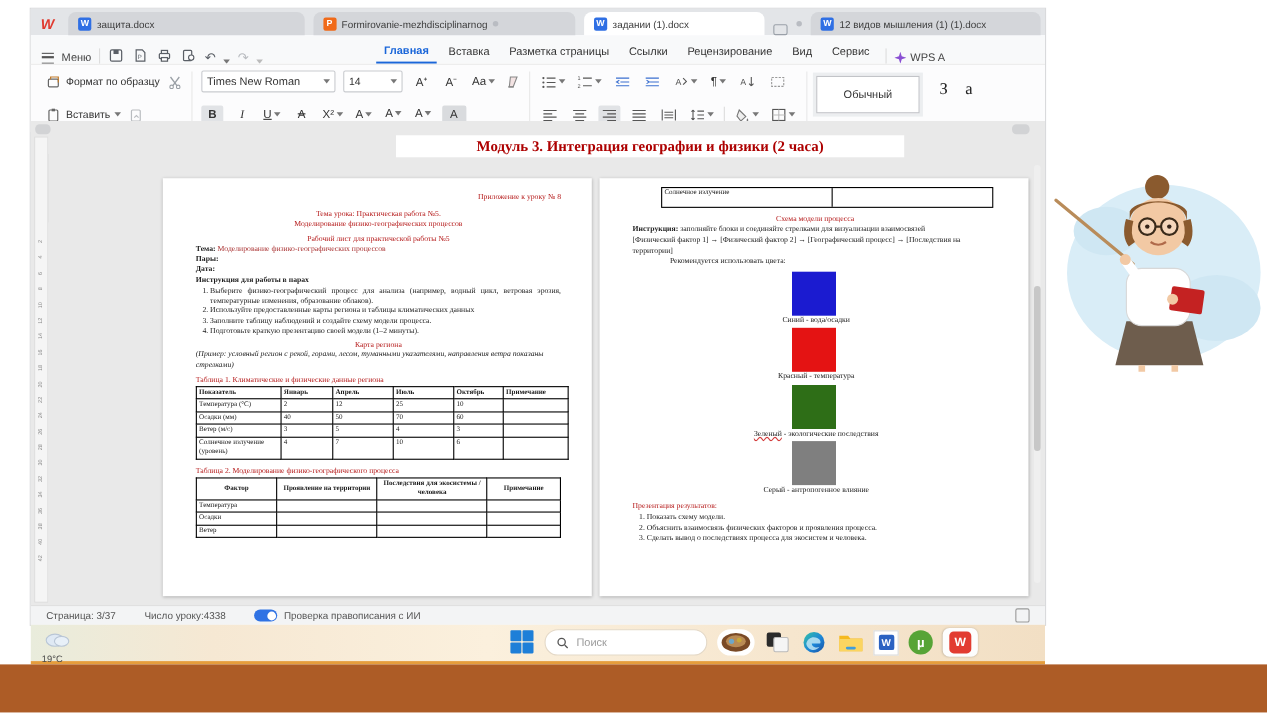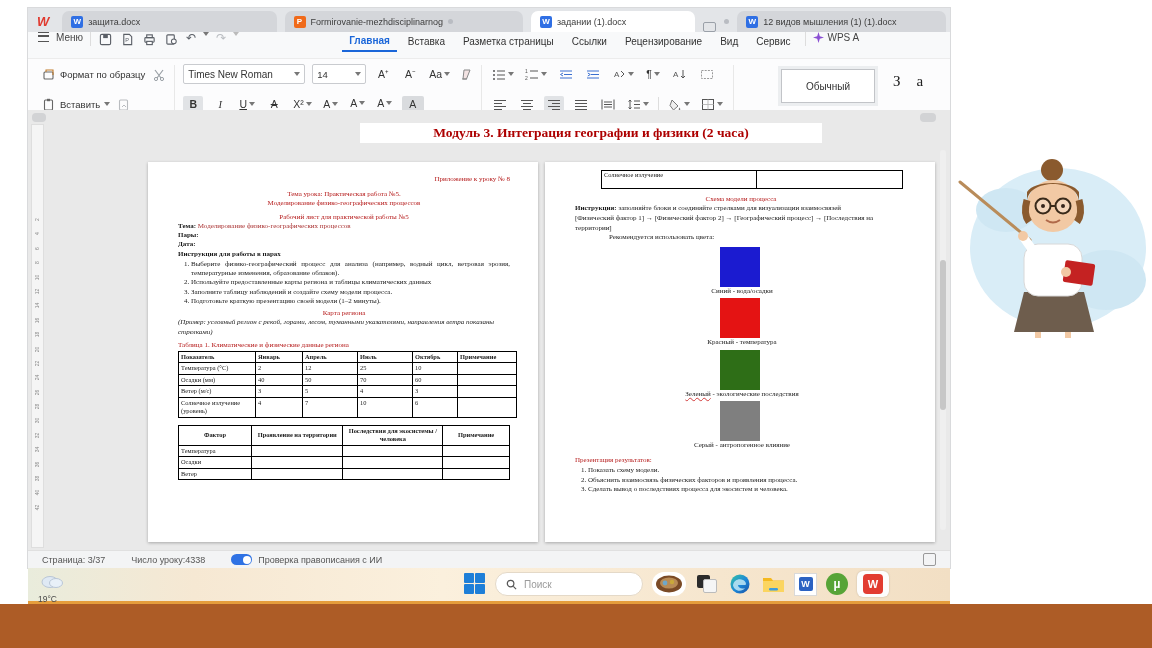--- a/index.html
+++ b/index.html
@@ -18,21 +18,21 @@
        padding:0 9px;font-size:9px;color:#3c3c3c;white-space:nowrap;overflow:hidden;}
   .tab.active{background:#ffffff;}
   .t1{width:212px}.t2{width:238px}.t3{width:158px}.t4{width:206px}
   .ficon{flex:0 0 12px;width:12px;height:12px;border-radius:2px;color:#fff;font-size:8px;font-weight:bold;
          display:flex;align-items:center;justify-content:center;}
   .ficon.word{background:#2f6fe4}.ficon.pdf{background:#f06a19}
   .tabdot{width:5px;height:5px;border-radius:50%;background:#b9bcc2;flex:0 0 5px;}
   .winicon{width:11px;height:8px;border:1px solid #9aa0a8;border-radius:2px;flex:0 0 11px;}
 
   
-  .menubar{height:26px;display:flex;align-items:flex-start;font-size:10px;color:#444;padding:0 10px;gap:7px;background:#f8f9fa;}
+  .menubar{height:26px;display:flex;align-items:flex-end;font-size:10px;color:#444;padding:0 10px;gap:7px;background:#f8f9fa;}
   .hamb{width:11px;height:8px;border-top:1.5px solid #555;border-bottom:1.5px solid #555;position:relative;}
   .hamb:after{content:"";position:absolute;left:0;top:2.2px;width:100%;height:1.5px;background:#555;}
   .sep{width:1px;height:14px;background:#ddd;}
   .mi{width:15px;height:15px;display:flex;align-items:center;justify-content:center;color:#5a5f66;}
   .glyph{font-size:12px;line-height:1;color:#5a5f66;}
   .glyph.dis{color:#b9bcc0;}
   .car{width:0;height:0;border-left:3px solid transparent;border-right:3px solid transparent;border-top:4px solid #777;display:inline-block;}
   .rtabs{display:flex;align-items:center;gap:4px;margin-left:96px;}
   .rtab{padding:3px 7px 4px;color:#333;}
   .rtab.active{color:#1a66d9;font-weight:bold;border-bottom:2px solid #1a66d9;}
@@ -54,21 +54,21 @@
   .sizebox{width:44px;height:18px;border:1px solid #c9cbcf;border-radius:2px;background:#fff;display:flex;
            align-items:center;justify-content:space-between;padding:0 4px;font-size:9.5px;color:#333;}
   .b-b{font-weight:bold;}
   .b-i{font-style:italic;font-family:"Liberation Serif",serif;}
   .b-u{text-decoration:underline;}
   .b-s{text-decoration:line-through;}
   .hl{border-bottom:3px solid #f3d51e;}
   .fc{border-bottom:3px solid #cf2020;}
   .shd{background:#d9dbde;padding:0 3px;}
   .stylebox{width:92px;height:32px;border:1px solid #c2c4c8;background:#fff;display:flex;align-items:center;
-            justify-content:center;font-size:10px;color:#333;margin-top:5px;box-shadow:0 0 0 3px #eceef0;margin-left:39px;}
+            justify-content:center;font-size:10px;color:#333;margin-top:5px;box-shadow:0 0 0 3px #eceef0;}
   .stylegal{display:flex;align-items:center;gap:16px;margin-left:18px;font-family:"Liberation Serif",serif;
             font-size:15px;color:#222;margin-top:9px;}
 
   
   .docarea{position:absolute;left:0;top:102px;width:922px;height:440px;background:#e9e9e9;overflow:hidden;}
   .collapse-chip{position:absolute;left:4px;top:3px;width:14px;height:9px;background:#d2d3d5;border-radius:4px;}
   .chip-tr{position:absolute;right:14px;top:3px;width:16px;height:9px;background:#d2d3d5;border-radius:4px;}
   .ruler{position:absolute;left:3px;top:14px;width:13px;height:424px;background:#f5f5f5;border:1px solid #dedede;
          display:flex;flex-direction:column;align-items:center;padding-top:92px;gap:9.4px;box-sizing:border-box;overflow:hidden;}
   .ruler span{font-size:5px;color:#8a8a8a;transform:rotate(-90deg);line-height:1;}
@@ -511,20 +511,21 @@
             <td>Солнечное излучение (уровень)</td>
             <td>4</td>
             <td>7</td>
             <td>10</td>
             <td>6</td>
             <td></td>
           </tr>
         </tbody>
           </table>
         <div class="sp6"></div>
+        <div class="red">Таблица 2. Моделирование физико-географического процесса</div>
         <table class="dt t2">
           <tbody>
               <tr>
             <th class="t2c0">Фактор</th>
             <th class="t2c1">Проявление на территории</th>
             <th class="t2c2">Последствия для экосистемы / человека</th>
             <th class="t2c3">Примечание</th>
           </tr>
           <tr>
             <td>Температура</td>

